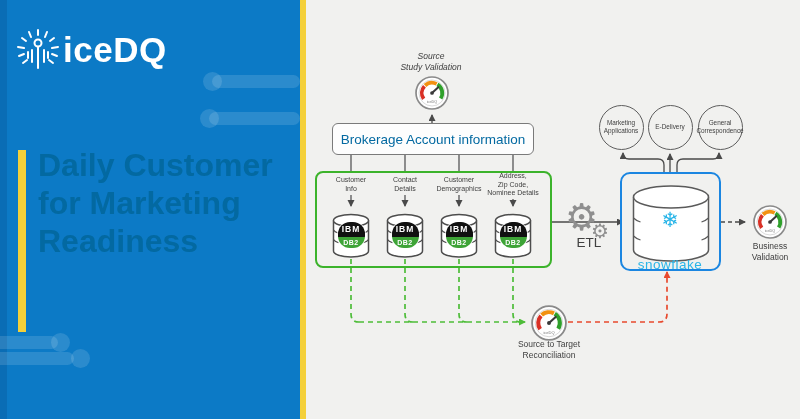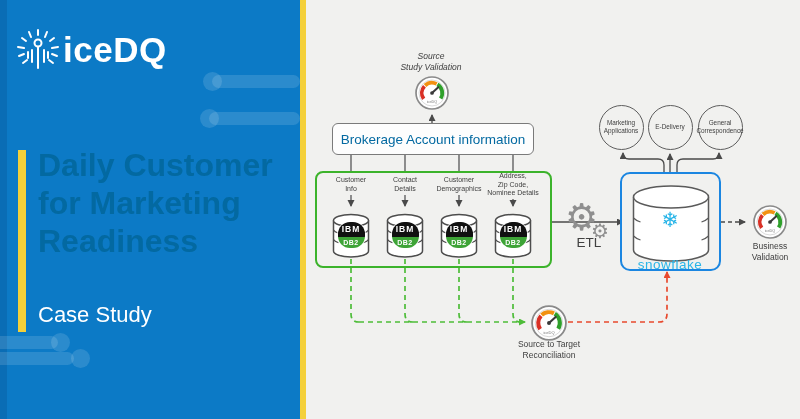--- a/index.html
+++ b/index.html
@@ -79,21 +79,20 @@
     </g>
   </svg>
   <div class="abs wordmark">iceDQ</div>
 
   <div class="abs accent-bar"></div>
   <div class="abs title">
     <div>Daily Customer</div>
     <div>for Marketing</div>
     <div>Readiness</div>
   </div>
-  <div class="abs subtitle">Case Study</div>
 
   <svg class="abs" style="left:0;top:0;" width="800" height="419" viewBox="0 0 800 419">
     <defs>
       <marker id="mgray" markerWidth="8" markerHeight="8" refX="6" refY="3.5" orient="auto" markerUnits="userSpaceOnUse">
         <path d="M0,0 L7,3.5 L0,7 Z" fill="#4A4A4A"></path>
       </marker>
       <marker id="mgreen" markerWidth="8" markerHeight="8" refX="6" refY="3.5" orient="auto" markerUnits="userSpaceOnUse">
         <path d="M0,0 L7,3.5 L0,7 Z" fill="#4EBD39"></path>
       </marker>
       <marker id="mred" markerWidth="8" markerHeight="8" refX="6" refY="3.5" orient="auto" markerUnits="userSpaceOnUse">

